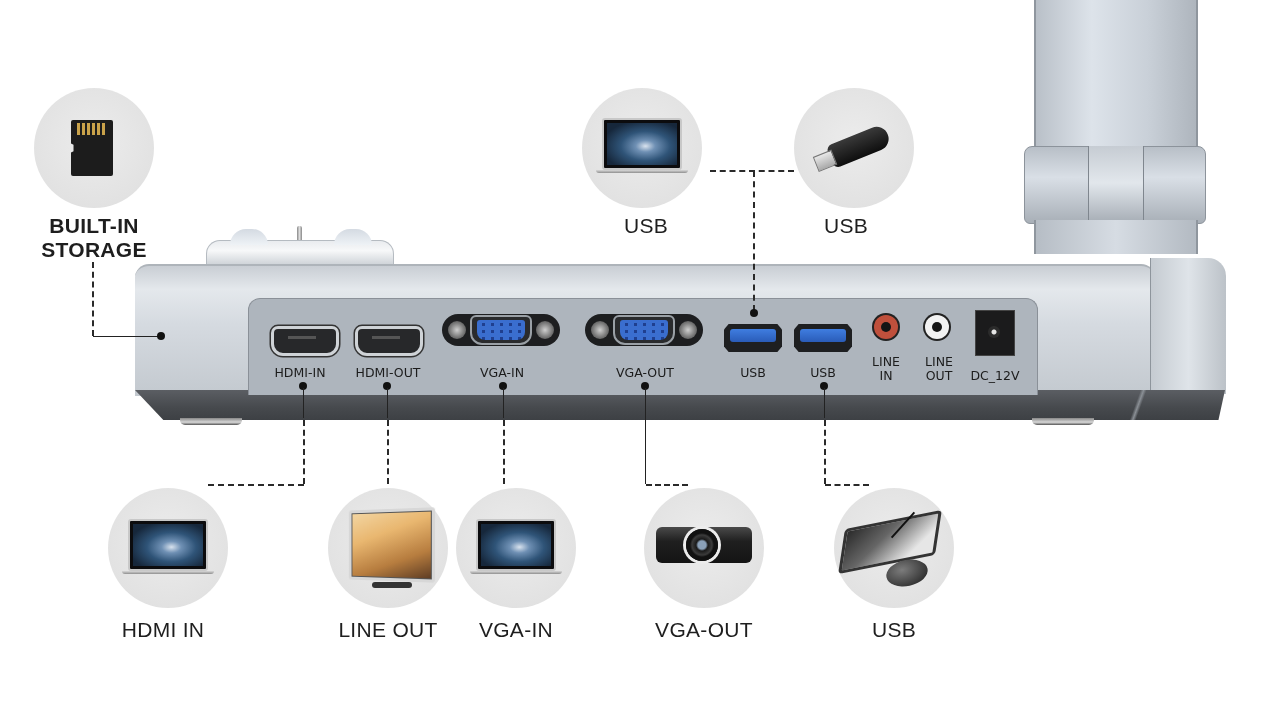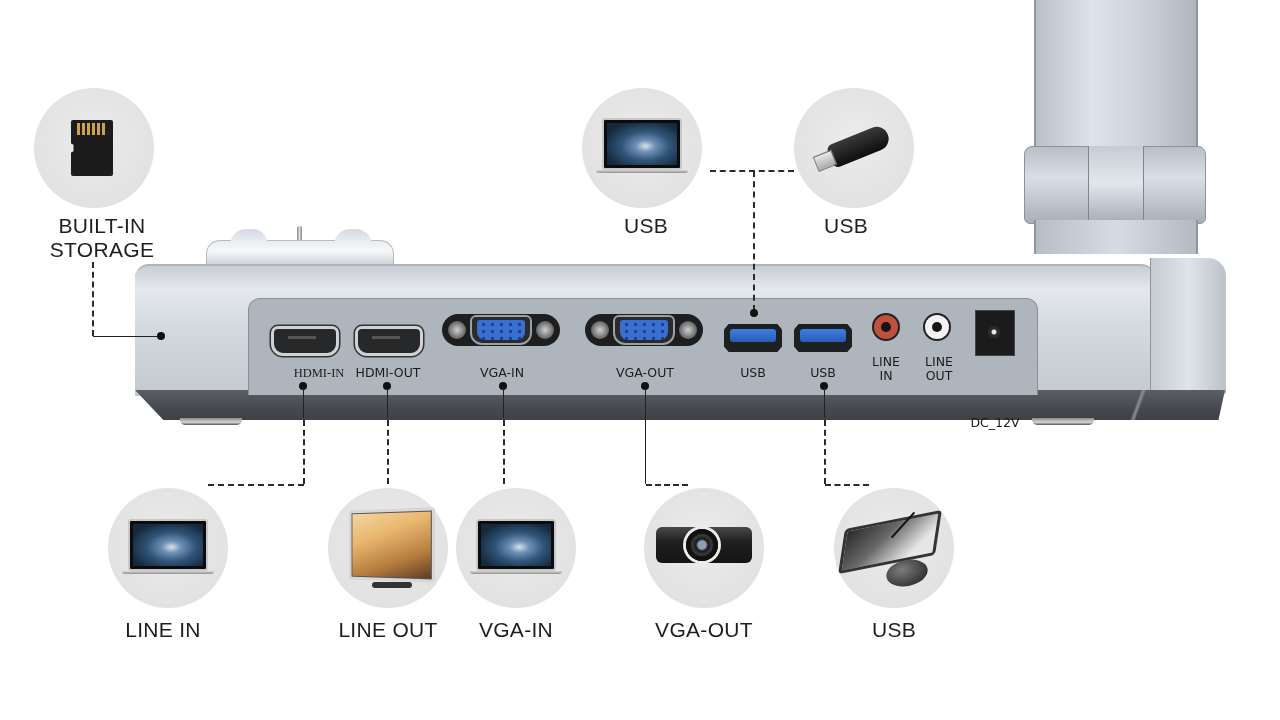--- a/index.html
+++ b/index.html
@@ -77,21 +77,21 @@
 <div class="abs body-main"></div>
 <div class="abs body-right"></div>
 <div class="abs body-base"></div>
 <div class="abs base-bevel"></div>
 <div class="foot" style="left:180px;"></div>
 <div class="foot" style="left:1032px;"></div>
 
 <div class="abs panel"></div>
 
 <div class="hdmi" style="left:271px;"></div>
-<div class="port-label" style="left:278px; top:366px; width:82px;font-family:Liberation Serif, serif;">HDMI-IN</div>
+<div class="port-label" style="left:259px; top:366px; width:82px;">HDMI-IN</div>
 
 <div class="hdmi" style="left:355px;"></div>
 <div class="port-label" style="left:345px; top:366px; width:86px;">HDMI-OUT</div>
 
 <div class="vga" style="left:442px;">
   <div class="screw" style="left:6px;"></div>
   <div class="shell">
       <div class="blue"></div>
     </div>
   <div class="screw" style="left:94px;"></div>
@@ -123,25 +123,25 @@
   <div>IN</div>
 </div>
 
 <div class="rca" style="left:925px; background:#f2f2f2;"></div>
 <div class="port-label" style="left:915px; top:355px; width:48px;">
   <div>LINE</div>
   <div>OUT</div>
 </div>
 
 <div class="dc"></div>
-<div class="port-label" style="left:964px; top:369px; width:62px;margin-top:47px;">DC_12V</div>
+<div class="port-label" style="left:964px; top:369px; width:62px;">DC_12V</div>
 
 <div class="circle" style="left:34px; top:88px;"></div>
 <div class="sdcard"></div>
-<div class="big-label" style="left:32px; top:214px; width:140px;">
+<div class="big-label" style="left:24px; top:214px; width:140px;font-weight:bold;">
   <div>BUILT-IN</div>
   <div>STORAGE</div>
 </div>
 <div class="vline-dash" style="left:92px; top:262px; height:74px;"></div>
 <div class="hline-solid" style="left:93px; top:336px; width:66px;"></div>
 <div class="dot" style="left:157px; top:332px;"></div>
 
 <div class="circle" style="left:582px; top:88px;"></div>
 <div class="laptop" style="left:602px; top:118px;">
     <div class="screen">
@@ -183,21 +183,21 @@
 <div class="vline-dash" style="left:824px; top:420px; height:64px;"></div>
 <div class="hline-dash" style="left:825px; top:484px; width:44px;"></div>
 
 <div class="circle" style="left:108px; top:488px;"></div>
 <div class="laptop" style="left:128px; top:519px;">
     <div class="screen">
       <div class="disp"></div>
     </div>
     <div class="base"></div>
   </div>
-<div class="big-label" style="left:103px; top:618px; width:120px;">LINE IN</div>
+<div class="big-label" style="left:103px; top:618px; width:120px;">HDMI IN</div>
 
 <div class="circle" style="left:328px; top:488px;"></div>
 <div class="monitor"></div>
 <div class="monitor-stand"></div>
 <div class="big-label" style="left:323px; top:618px; width:130px;">LINE OUT</div>
 
 <div class="circle" style="left:456px; top:488px;"></div>
 <div class="laptop" style="left:476px; top:519px;">
     <div class="screen">
       <div class="disp"></div>

